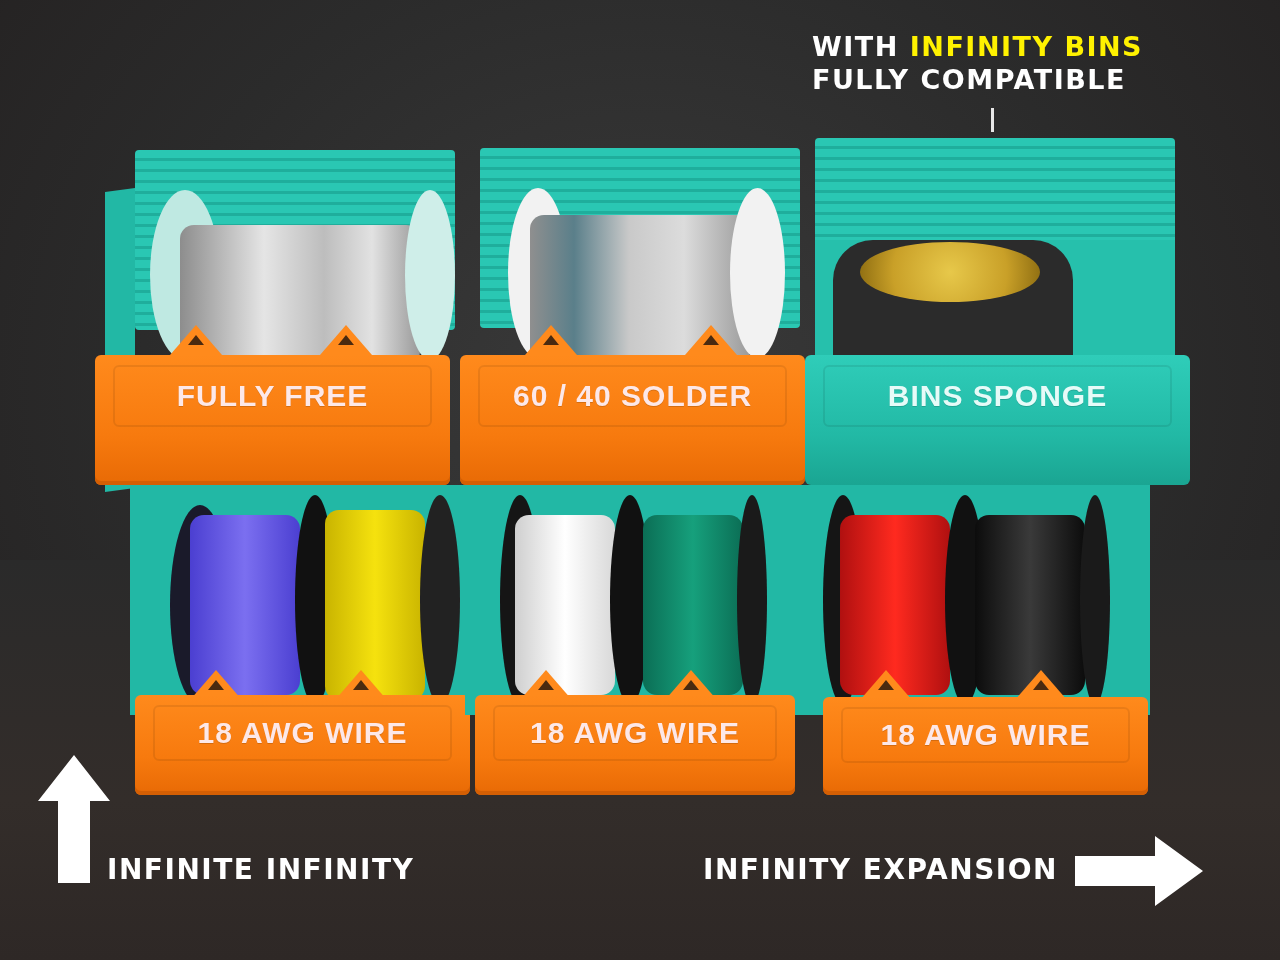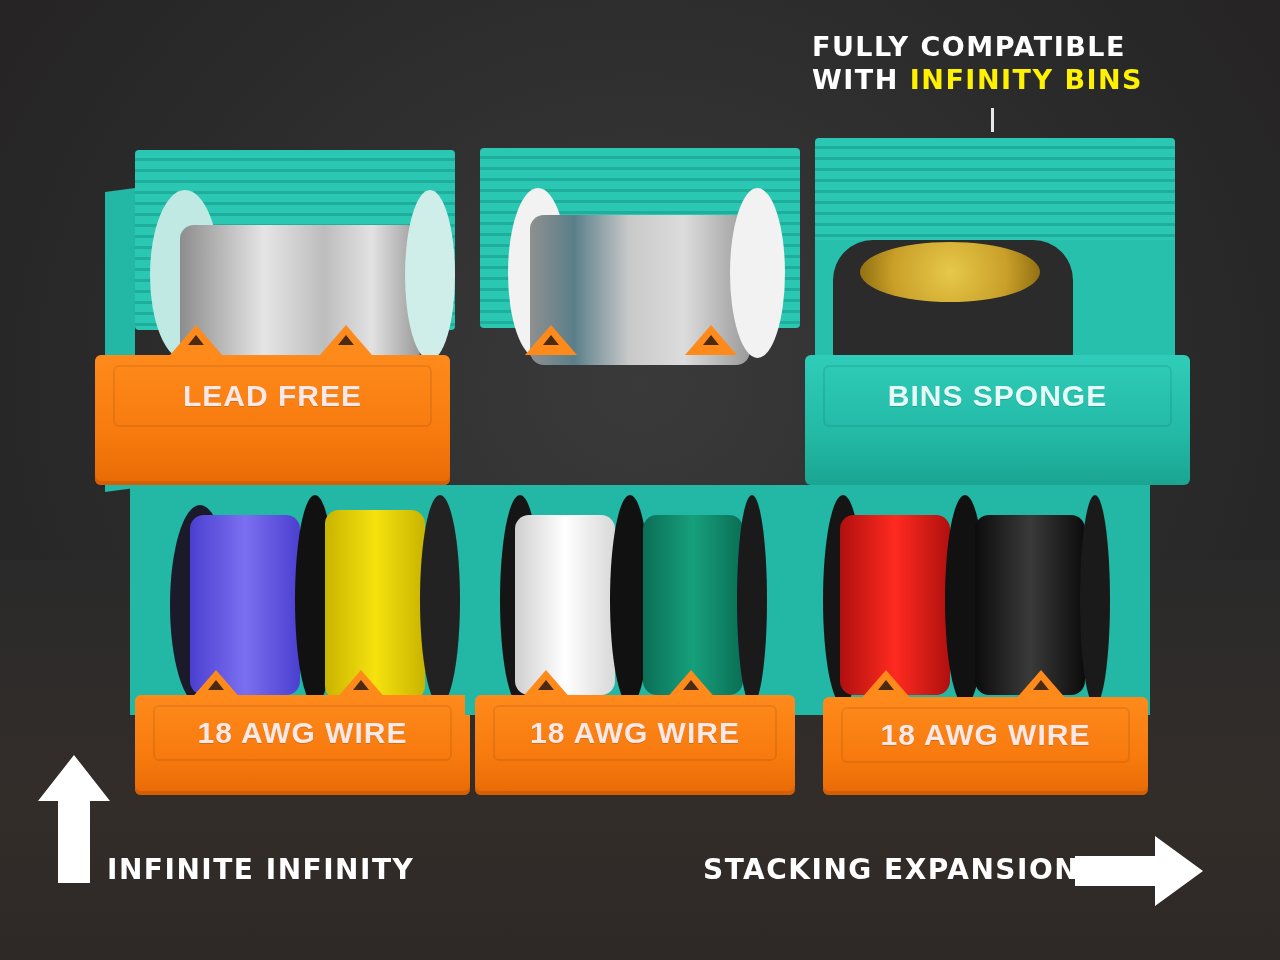--- a/index.html
+++ b/index.html
@@ -34,47 +34,52 @@
     background:radial-gradient(circle,#e7c84a 0%,#c9a028 60%,#8a6a10 100%);}
   .arrow-up{position:absolute;}
   .arrow-right{position:absolute;}
 </style>
 </head>
 <body>
 
 <div class="floor"></div>
 
 <div class="caption" style="left:812px;top:30px;font-size:27px;line-height:33px;">
+  <div><span>WITH </span><span class="hl">INFINITY BINS</span></div>
   <div>FULLY COMPATIBLE</div>
-  <div><span>WITH </span><span class="hl">INFINITY BINS</span></div>
 </div>
 <div class="tick"></div>
 
 <div class="bin" style="left:95px;top:130px;width:360px;height:360px;">
   <div class="back" style="left:40px;top:20px;width:320px;height:180px;"></div>
   <div class="side" style="left:10px;top:60px;width:30px;height:300px;transform:skewY(-8deg);"></div>
   <div class="flange" style="left:55px;top:60px;width:70px;height:170px;background:#bfe9e2;"></div>
   <div class="spool" style="left:85px;top:95px;width:240px;height:140px;background:linear-gradient(90deg,#8d8d8d,#e5e5e5 35%,#bdbdbd 60%,#e2e2e2 80%,#999);"></div>
   <div class="flange" style="left:310px;top:60px;width:50px;height:170px;background:#cfeee9;"></div>
   <div class="tri" style="left:75px;top:195px;"></div>
   <div class="tri" style="left:225px;top:195px;"></div>
   <div class="front orange" style="left:0;top:225px;width:355px;height:130px;">
     <div class="plate">
-        <span class="label">LEAD FREE</span>
+        <span class="label">FULLY FREE</span>
       </div>
   </div>
 </div>
 
 <div class="bin" style="left:450px;top:130px;width:355px;height:360px;">
   <div class="back" style="left:30px;top:18px;width:320px;height:180px;"></div>
   <div class="flange" style="left:58px;top:58px;width:60px;height:170px;background:#f2f2f2;"></div>
   <div class="spool" style="left:80px;top:85px;width:220px;height:150px;background:linear-gradient(90deg,#8f8f8f,#5a7f8a 20%,#c9c9c9 45%,#dcdcdc 70%,#9a9a9a);"></div>
   <div class="flange" style="left:280px;top:58px;width:55px;height:170px;background:#f2f2f2;"></div>
   <div class="tri" style="left:75px;top:195px;"></div>
   <div class="tri" style="left:235px;top:195px;"></div>
+  <div class="front orange" style="left:10px;top:225px;width:345px;height:130px;">
+    <div class="plate">
+        <span class="label">60 / 40 SOLDER</span>
+      </div>
+  </div>
 </div>
 
 <div class="bin" style="left:795px;top:120px;width:400px;height:370px;">
   <div class="back" style="left:20px;top:18px;width:360px;height:130px;"></div>
   <div class="side" style="left:20px;top:120px;width:360px;height:140px;background:#26c0ac;"></div>
   <div class="cup" style="left:38px;top:120px;width:240px;height:140px;"></div>
   <div class="brass" style="left:65px;top:122px;width:180px;height:60px;"></div>
   <div class="front teal" style="left:10px;top:235px;width:385px;height:130px;">
     <div class="plate">
         <span class="label">BINS SPONGE</span>
@@ -128,16 +133,16 @@
         <span class="label">18 AWG WIRE</span>
       </div>
   </div>
 </div>
 
 <svg class="arrow-up" style="left:38px;top:755px;" width="72" height="130" viewBox="0 0 72 130">
   <polygon points="36,0 72,46 52,46 52,128 20,128 20,46 0,46" fill="#ffffff"></polygon>
 </svg>
 <div class="caption" style="left:107px;top:853px;font-size:28px;">INFINITE INFINITY</div>
 
-<div class="caption" style="left:703px;top:853px;font-size:28px;">STACKING EXPANSION</div>
+<div class="caption" style="left:703px;top:853px;font-size:28px;">INFINITY EXPANSION</div>
 <svg class="arrow-right" style="left:1075px;top:836px;" width="130" height="70" viewBox="0 0 130 70">
   <polygon points="0,20 80,20 80,0 128,35 80,70 80,50 0,50" fill="#ffffff"></polygon>
 </svg>
 
 </body></html>

